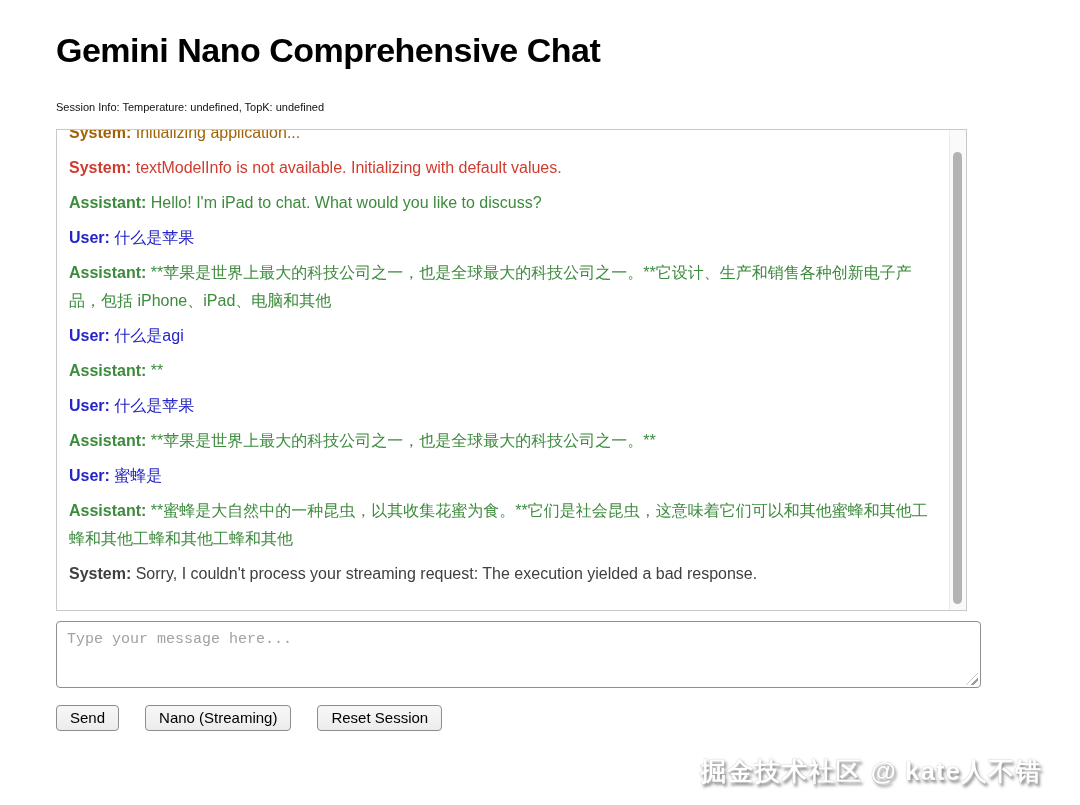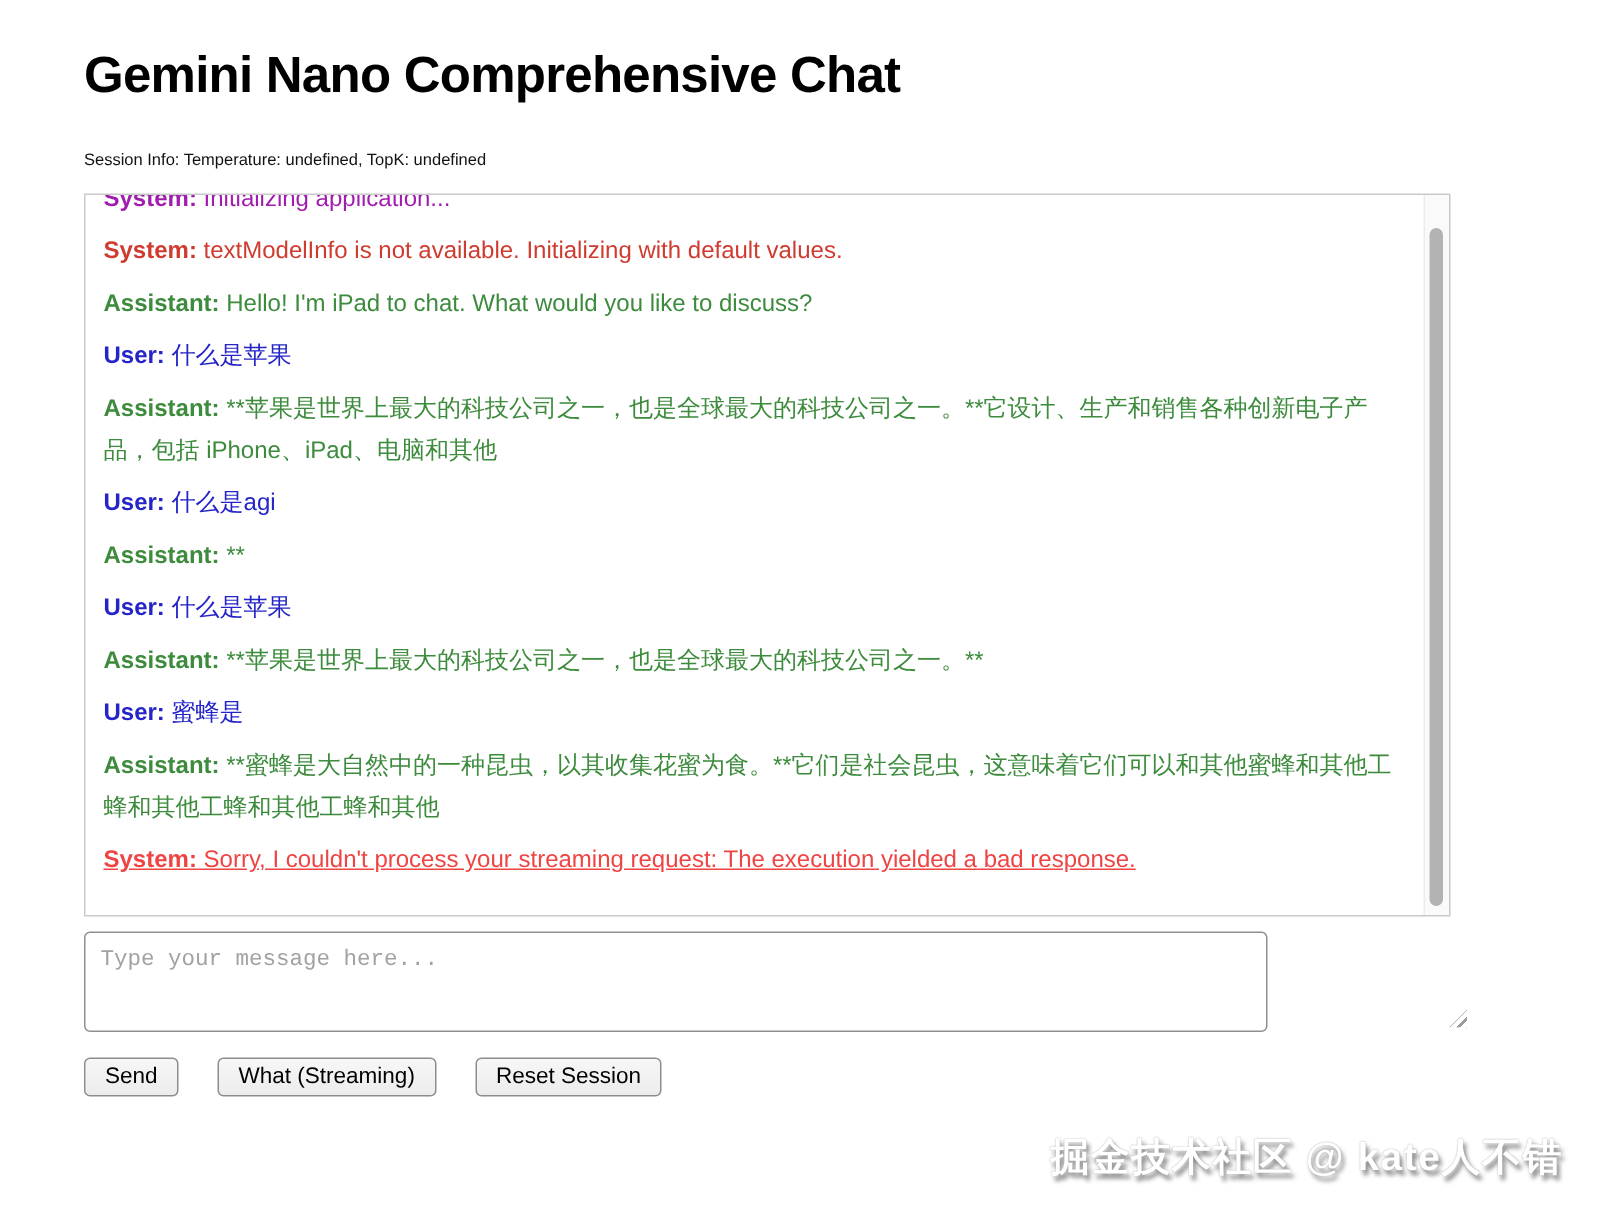--- a/index.html
+++ b/index.html
@@ -67,21 +67,21 @@
     height: 452px;
     border-radius: 5px;
     background: #b3b3b3;
   }
   
   .composer {
     position: relative;
     width: 925px;
   }
   textarea.message-input {
-    width: 789px;
+    width: 925px;
     height: 67px;
     border: 1px solid #8f8f8f;
     border-radius: 4px;
     padding: 9px 10px;
     font-family: "Liberation Mono", "DejaVu Sans Mono", monospace;
     font-size: 15px;
     color: #222;
     resize: none;
     outline: none;
     display: block;
@@ -140,45 +140,45 @@
 
 <div class="page">
 
   <h1 class="title">Gemini Nano Comprehensive Chat</h1>
 
   <div class="session-info">Session Info: Temperature: undefined, TopK: undefined</div>
 
   <div class="chat-log">
     <div class="chat-viewport">
       <div class="chat-content" id="chat-content">
-          <p class="msg" style="color: #a21caf;"><strong>System:</strong><span> Initializing application...</span></p>
+          <p class="msg" style="color: #a16207;"><strong>System:</strong><span> Initializing application...</span></p>
           <p class="msg" style="color: rgb(208, 59, 47);"><strong>System:</strong><span> textModelInfo is not available. Initializing with default values.</span></p>
           <p class="msg" style="color: rgb(61, 139, 61);"><strong>Assistant:</strong><span> Hello! I'm iPad to chat. What would you like to discuss?</span></p>
           <p class="msg" style="color: rgb(36, 36, 200);"><strong>User:</strong><span> 什么是苹果</span></p>
           <p class="msg" style="color: rgb(61, 139, 61);"><strong>Assistant:</strong><span> **苹果是世界上最大的科技公司之一，也是全球最大的科技公司之一。**它设计、生产和销售各种创新电子产品，包括 iPhone、iPad、电脑和其他</span></p>
           <p class="msg" style="color: rgb(36, 36, 200);"><strong>User:</strong><span> 什么是agi</span></p>
           <p class="msg" style="color: rgb(61, 139, 61);"><strong>Assistant:</strong><span> **</span></p>
           <p class="msg" style="color: rgb(36, 36, 200);"><strong>User:</strong><span> 什么是苹果</span></p>
           <p class="msg" style="color: rgb(61, 139, 61);"><strong>Assistant:</strong><span> **苹果是世界上最大的科技公司之一，也是全球最大的科技公司之一。**</span></p>
           <p class="msg" style="color: rgb(36, 36, 200);"><strong>User:</strong><span> 蜜蜂是</span></p>
           <p class="msg" style="color: rgb(61, 139, 61);"><strong>Assistant:</strong><span> **蜜蜂是大自然中的一种昆虫，以其收集花蜜为食。**它们是社会昆虫，这意味着它们可以和其他蜜蜂和其他工蜂和其他工蜂和其他工蜂和其他</span></p>
-          <p class="msg" style="color: #ef4444; text-decoration: underline;"><strong>System:</strong><span> Sorry, I couldn't process your streaming request: The execution yielded a bad response.</span></p>
+          <p class="msg" style="color: #404040;"><strong>System:</strong><span> Sorry, I couldn't process your streaming request: The execution yielded a bad response.</span></p>
         </div>
     </div>
     <div class="scrollbar-track">
       <div class="scrollbar-thumb"></div>
     </div>
   </div>
 
   <div class="composer">
     <textarea class="message-input" placeholder="Type your message here..." style=""></textarea>
     <div class="resize-grip"></div>
   </div>
 
   <div class="button-row">
     <button class="btn">Send</button>
-    <button class="btn">What (Streaming)</button>
+    <button class="btn">Nano (Streaming)</button>
     <button class="btn">Reset Session</button>
   </div>
 
 </div>
 
 <div class="watermark">掘金技术社区 @ kate人不错</div>
 
 </body></html>

